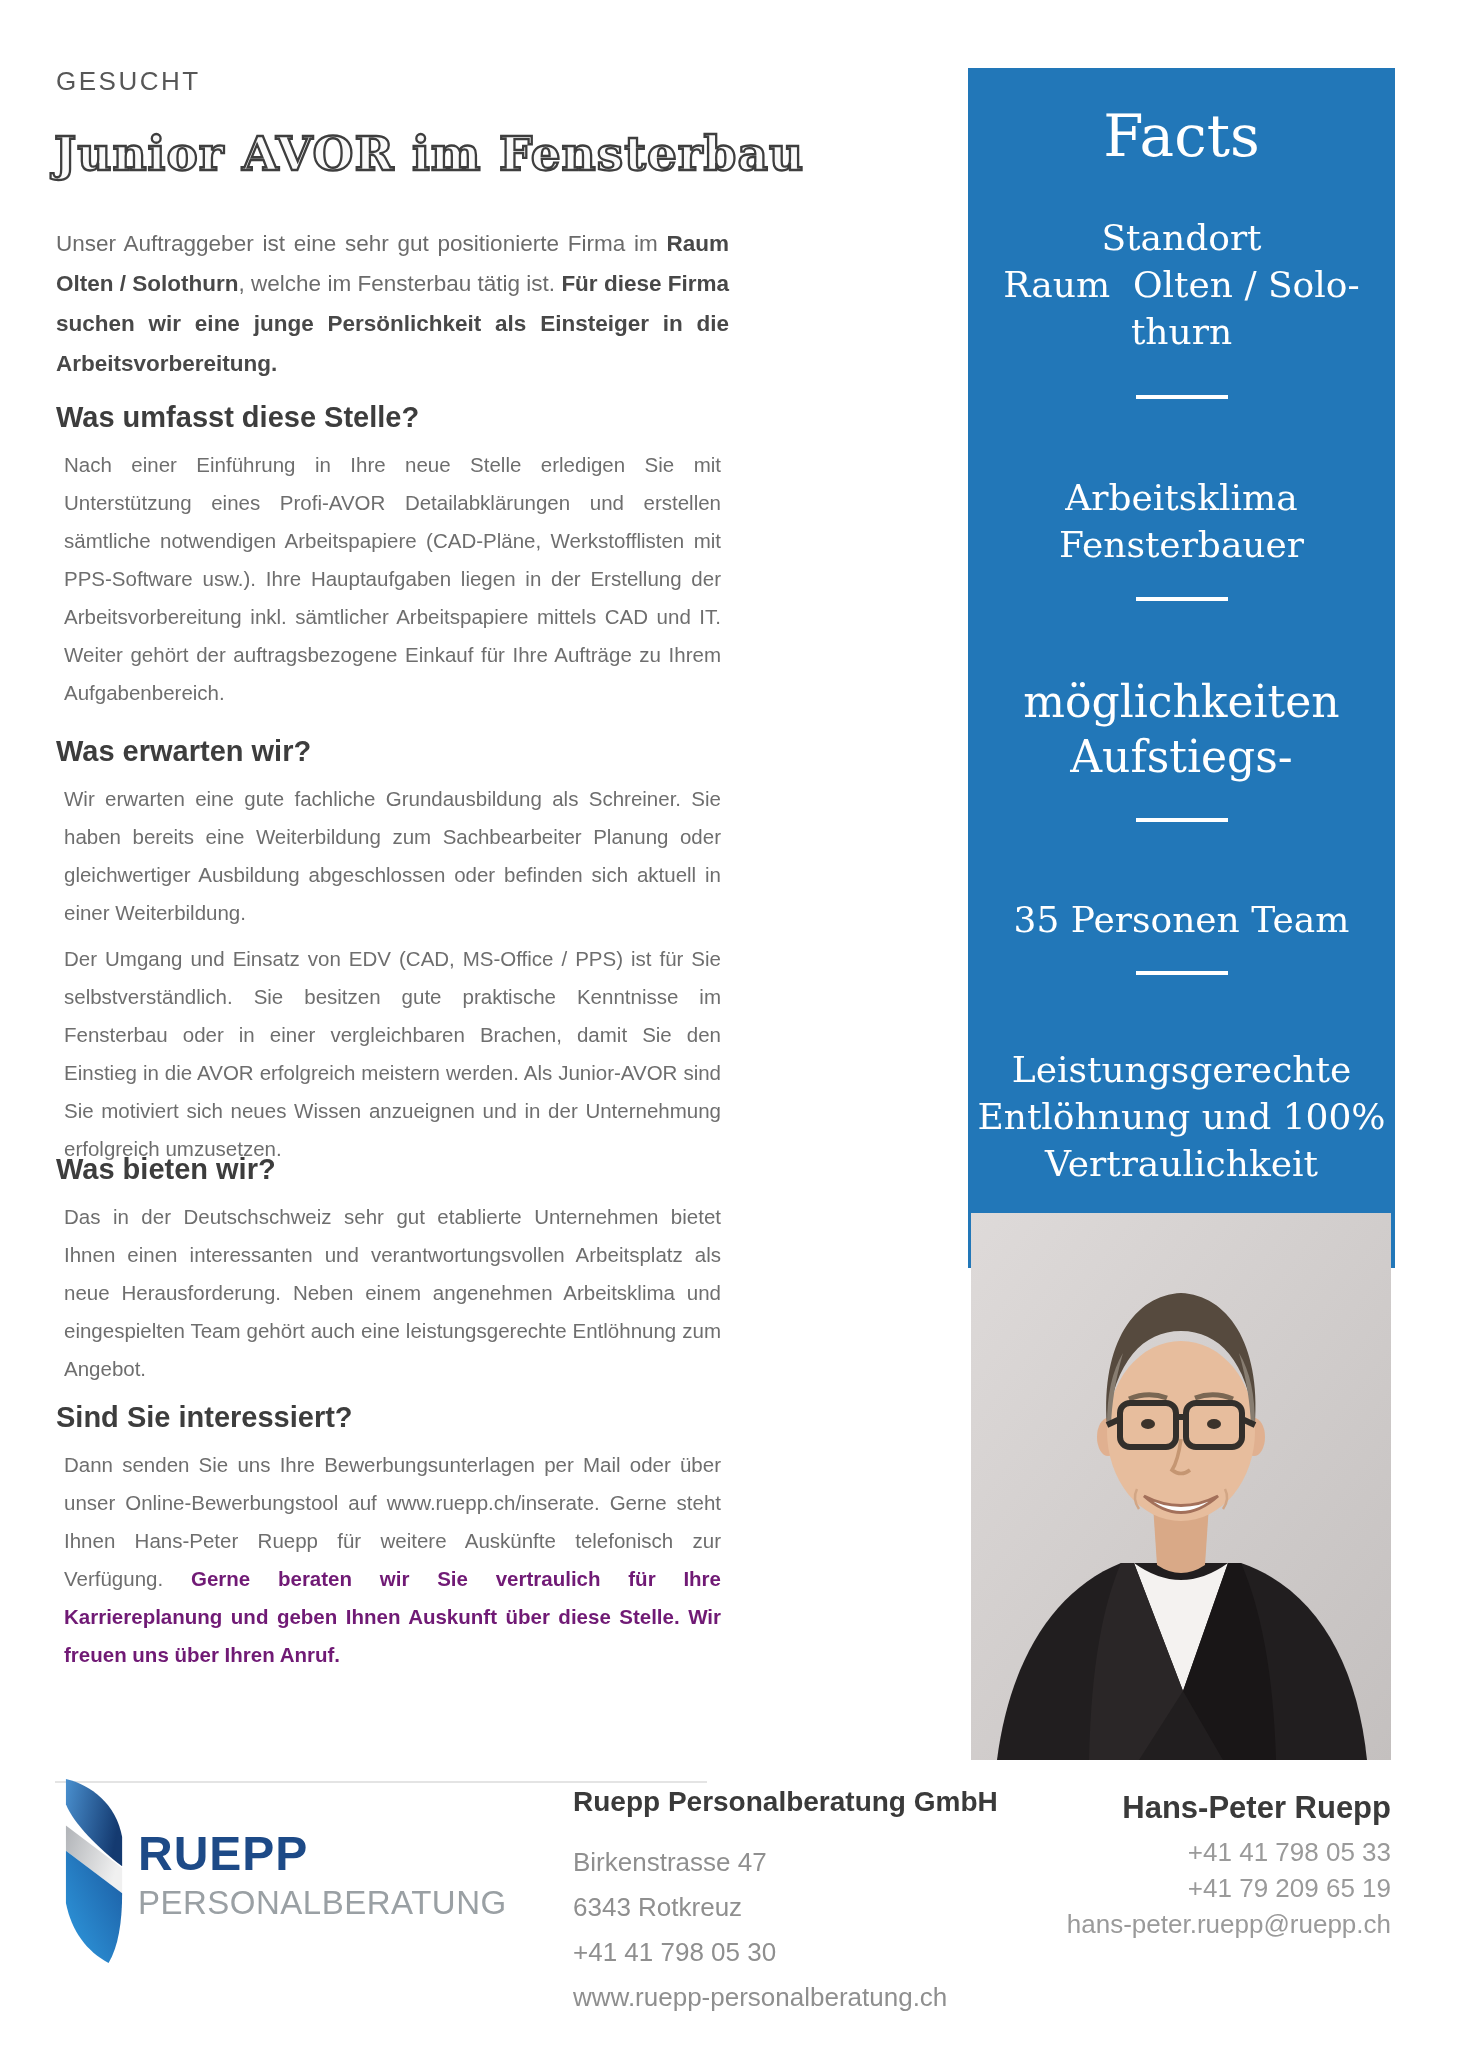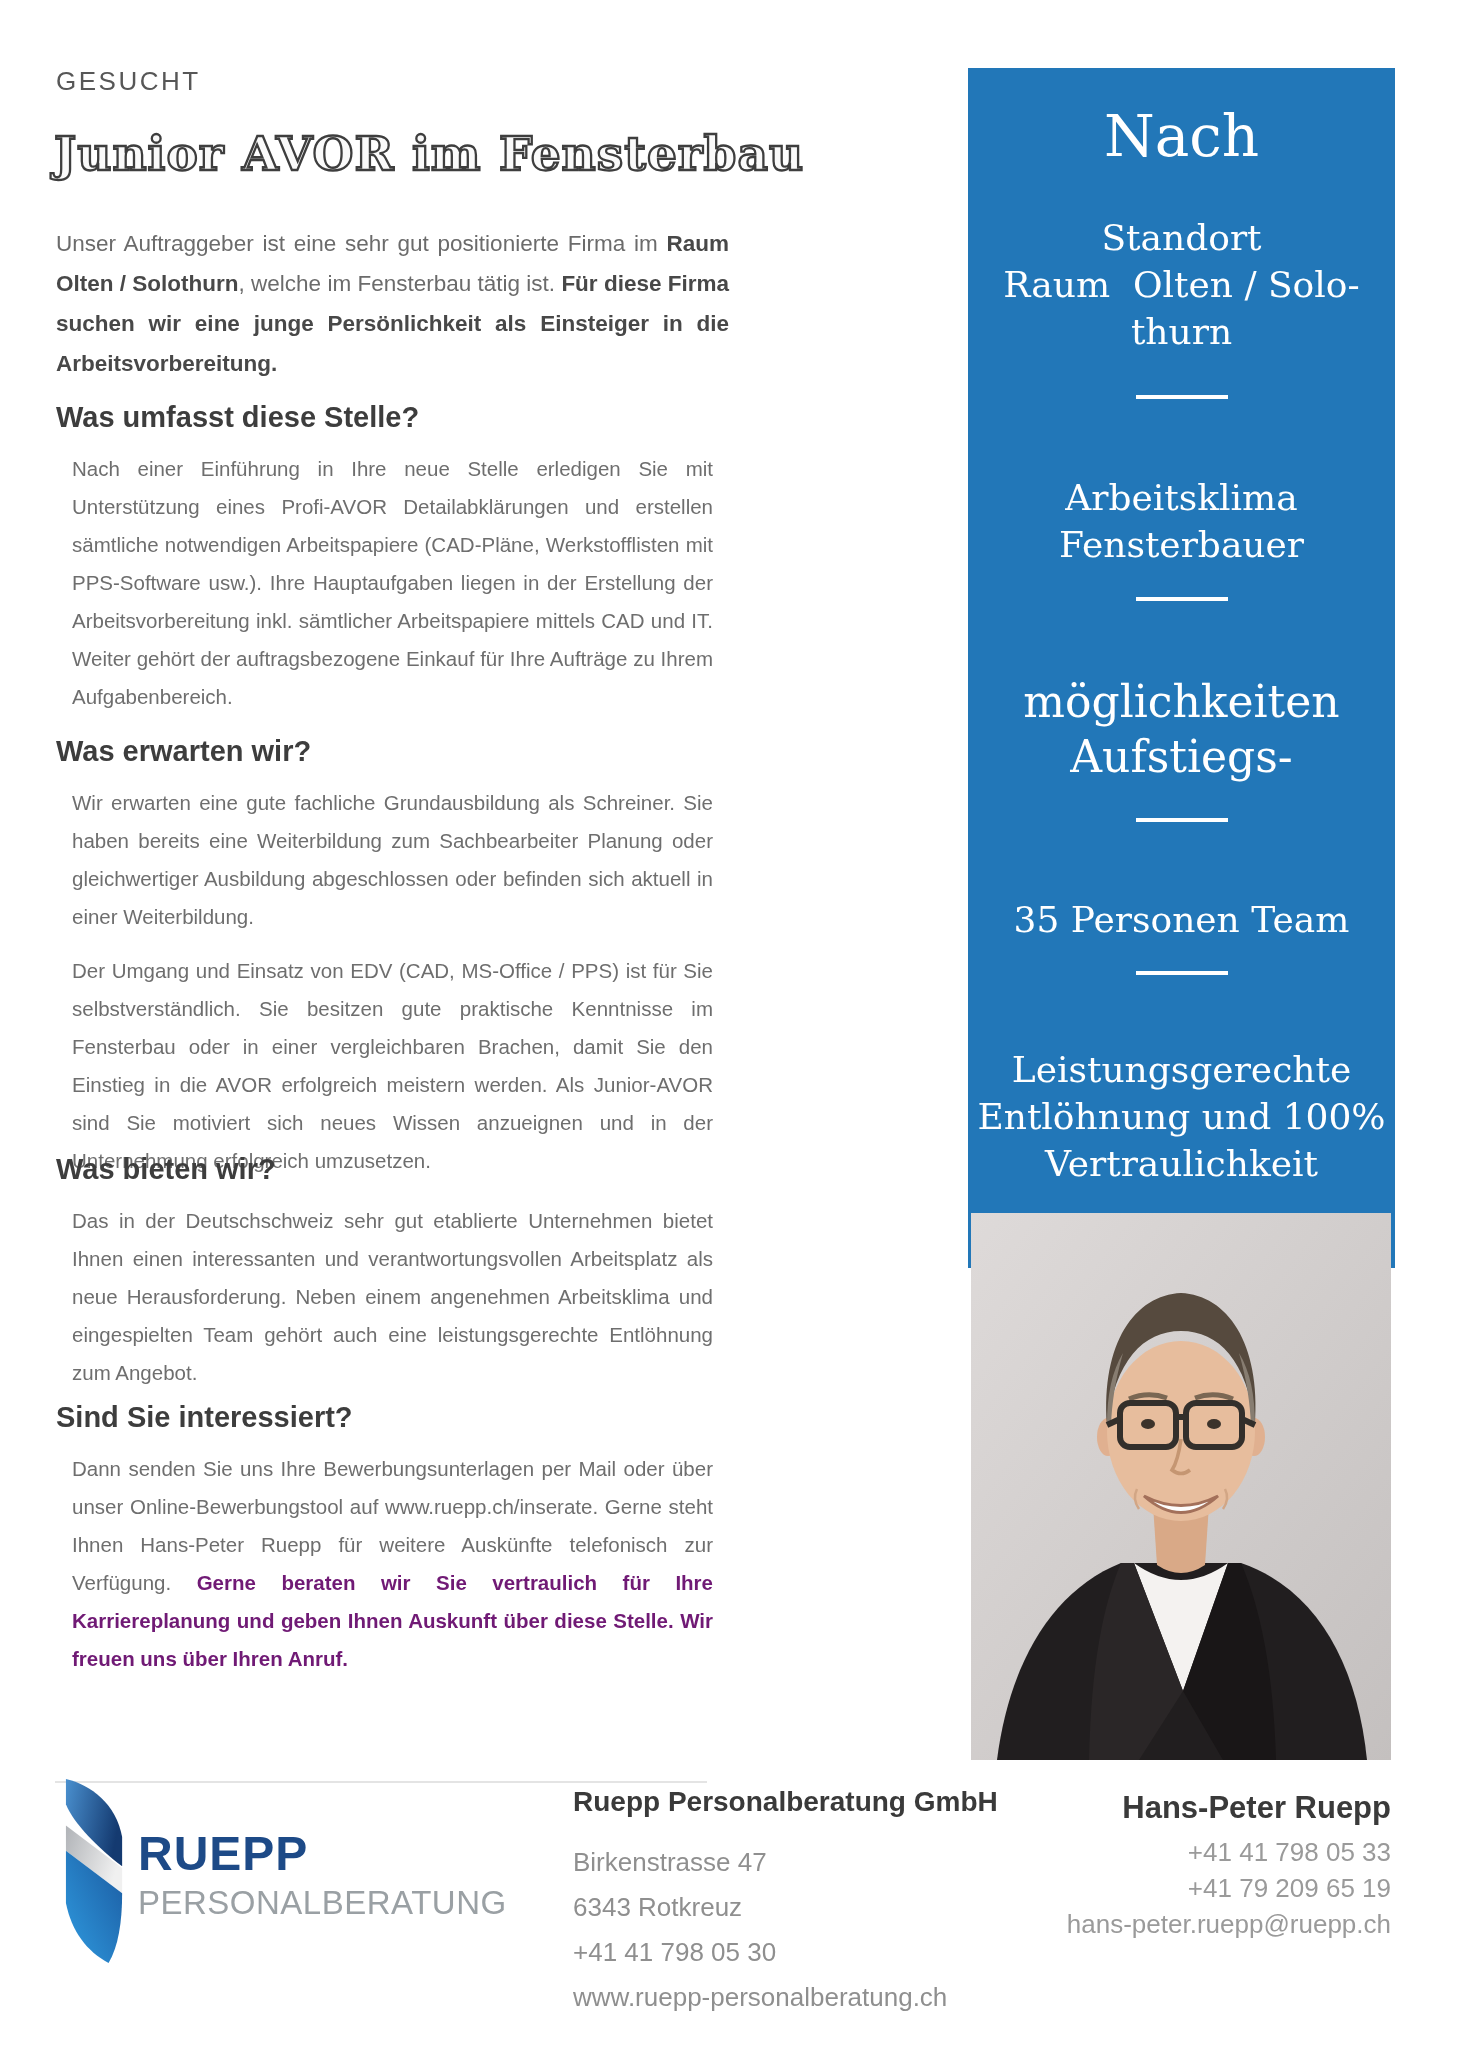--- a/index.html
+++ b/index.html
@@ -25,21 +25,21 @@
     hyphens:manual;
   }
   .b{font-weight:700;color:#484848;}
   .brown{font-weight:700;color:#701a75;}
   .section{position:absolute;left:56px;width:673px;}
   .s1{top:400px}.s2{top:734px}.s3{top:1152px}.s4{top:1400px}
   .section h2{
     margin:0 0 12px 0;font-size:29px;line-height:34px;color:#3d3d3d;font-weight:700;
   }
   .para{
-    margin:16px;font-size:20.5px;line-height:38px;color:#6e6e6e;
+    margin:8px;font-size:20.5px;line-height:38px;color:#6e6e6e;
     text-align:justify;hyphens:manual;
   }
   
   .facts{
     position:absolute;left:968px;top:68px;width:427px;height:1200px;
     background:#2277b8;color:#ffffff;text-align:center;
     font-family:"DejaVu Serif",serif;
   }
   .facts-title{position:absolute;top:36px;width:100%;font-size:58px;line-height:64px;}
   .fact{position:absolute;width:100%;font-size:36px;line-height:47px;font-weight:400;}
@@ -103,21 +103,21 @@
 </section>
 
 <section class="section s4">
   <h2>Sind Sie interessiert?</h2>
   <div>
       <p class="para"><span>Dann senden Sie uns Ihre Bewerbungsunterlagen per Mail oder über unser On­line-Bewerbungstool auf www.ruepp.ch/inserate. Gerne steht Ihnen Hans-Pe­ter Ruepp für weitere Auskünfte telefonisch zur Verfügung. </span><span class="brown">Gerne beraten wir Sie vertraulich für Ihre Karriereplanung und geben Ihnen Auskunft über diese Stelle. Wir freuen uns über Ihren Anruf.</span></p>
     </div>
 </section>
 
 <aside class="facts">
-  <div class="facts-title">Nach</div>
+  <div class="facts-title">Facts</div>
   <div class="fact f1">
       <div class="f-line">Standort</div>
       <div class="f-line">Raum  Olten / Solo-</div>
       <div class="f-line">thurn</div>
     </div>
   <div class="fdiv d1"></div>
   <div class="fact f2">
       <div class="f-line">Arbeitsklima</div>
       <div class="f-line">Fensterbauer</div>
     </div>

